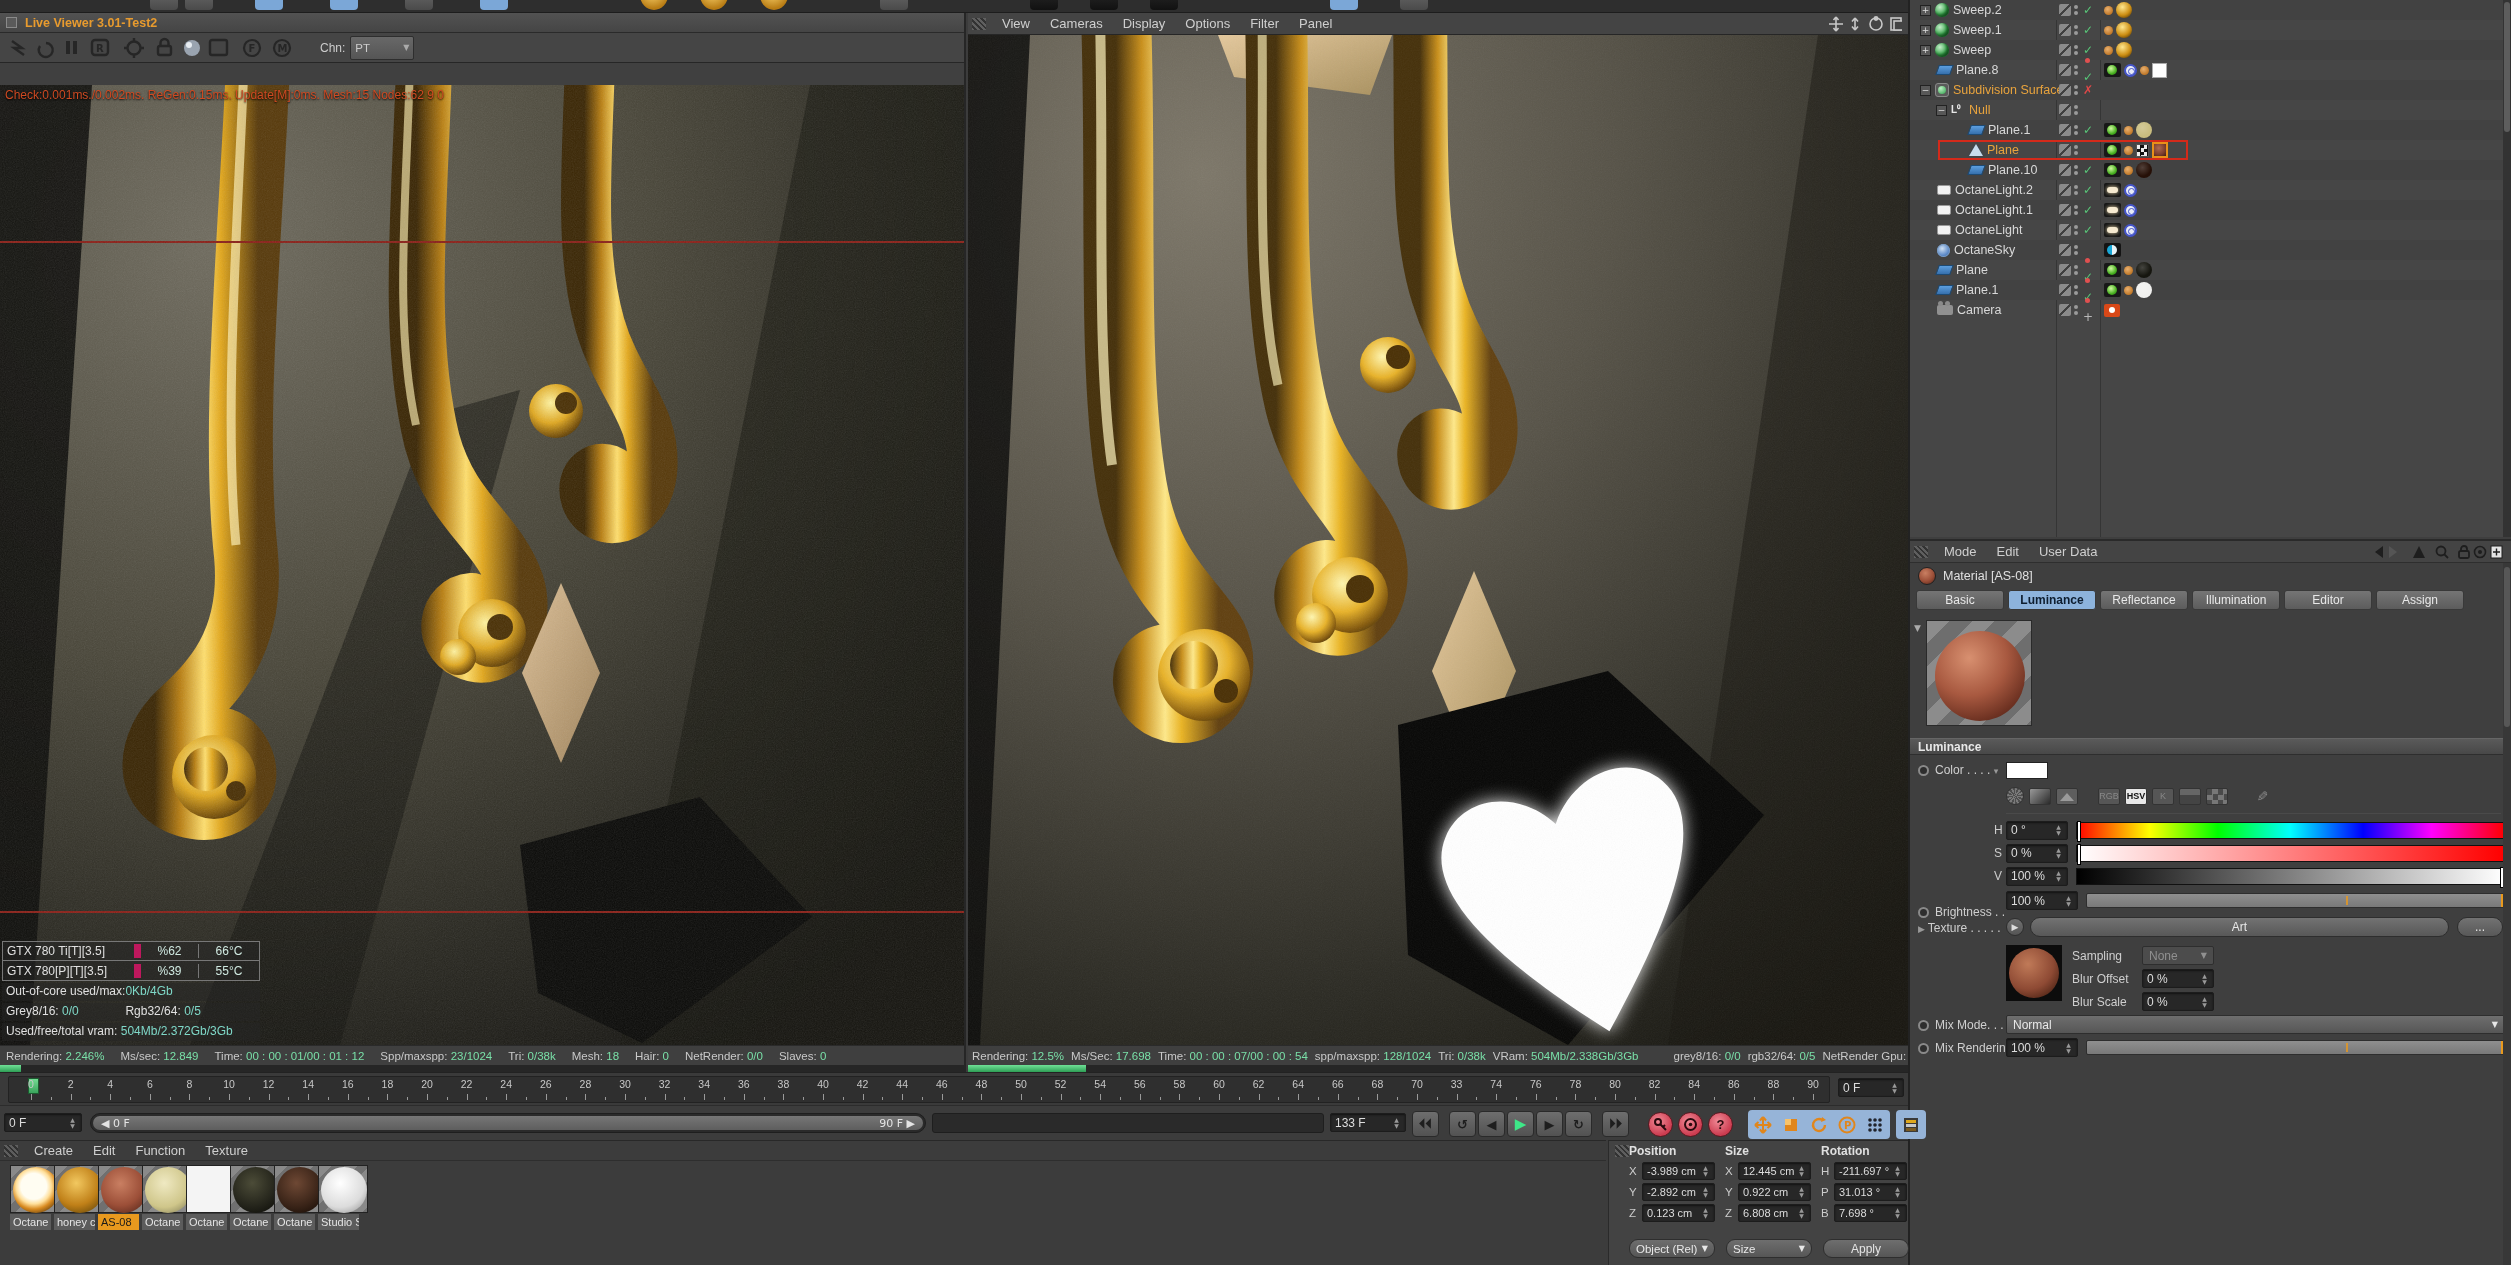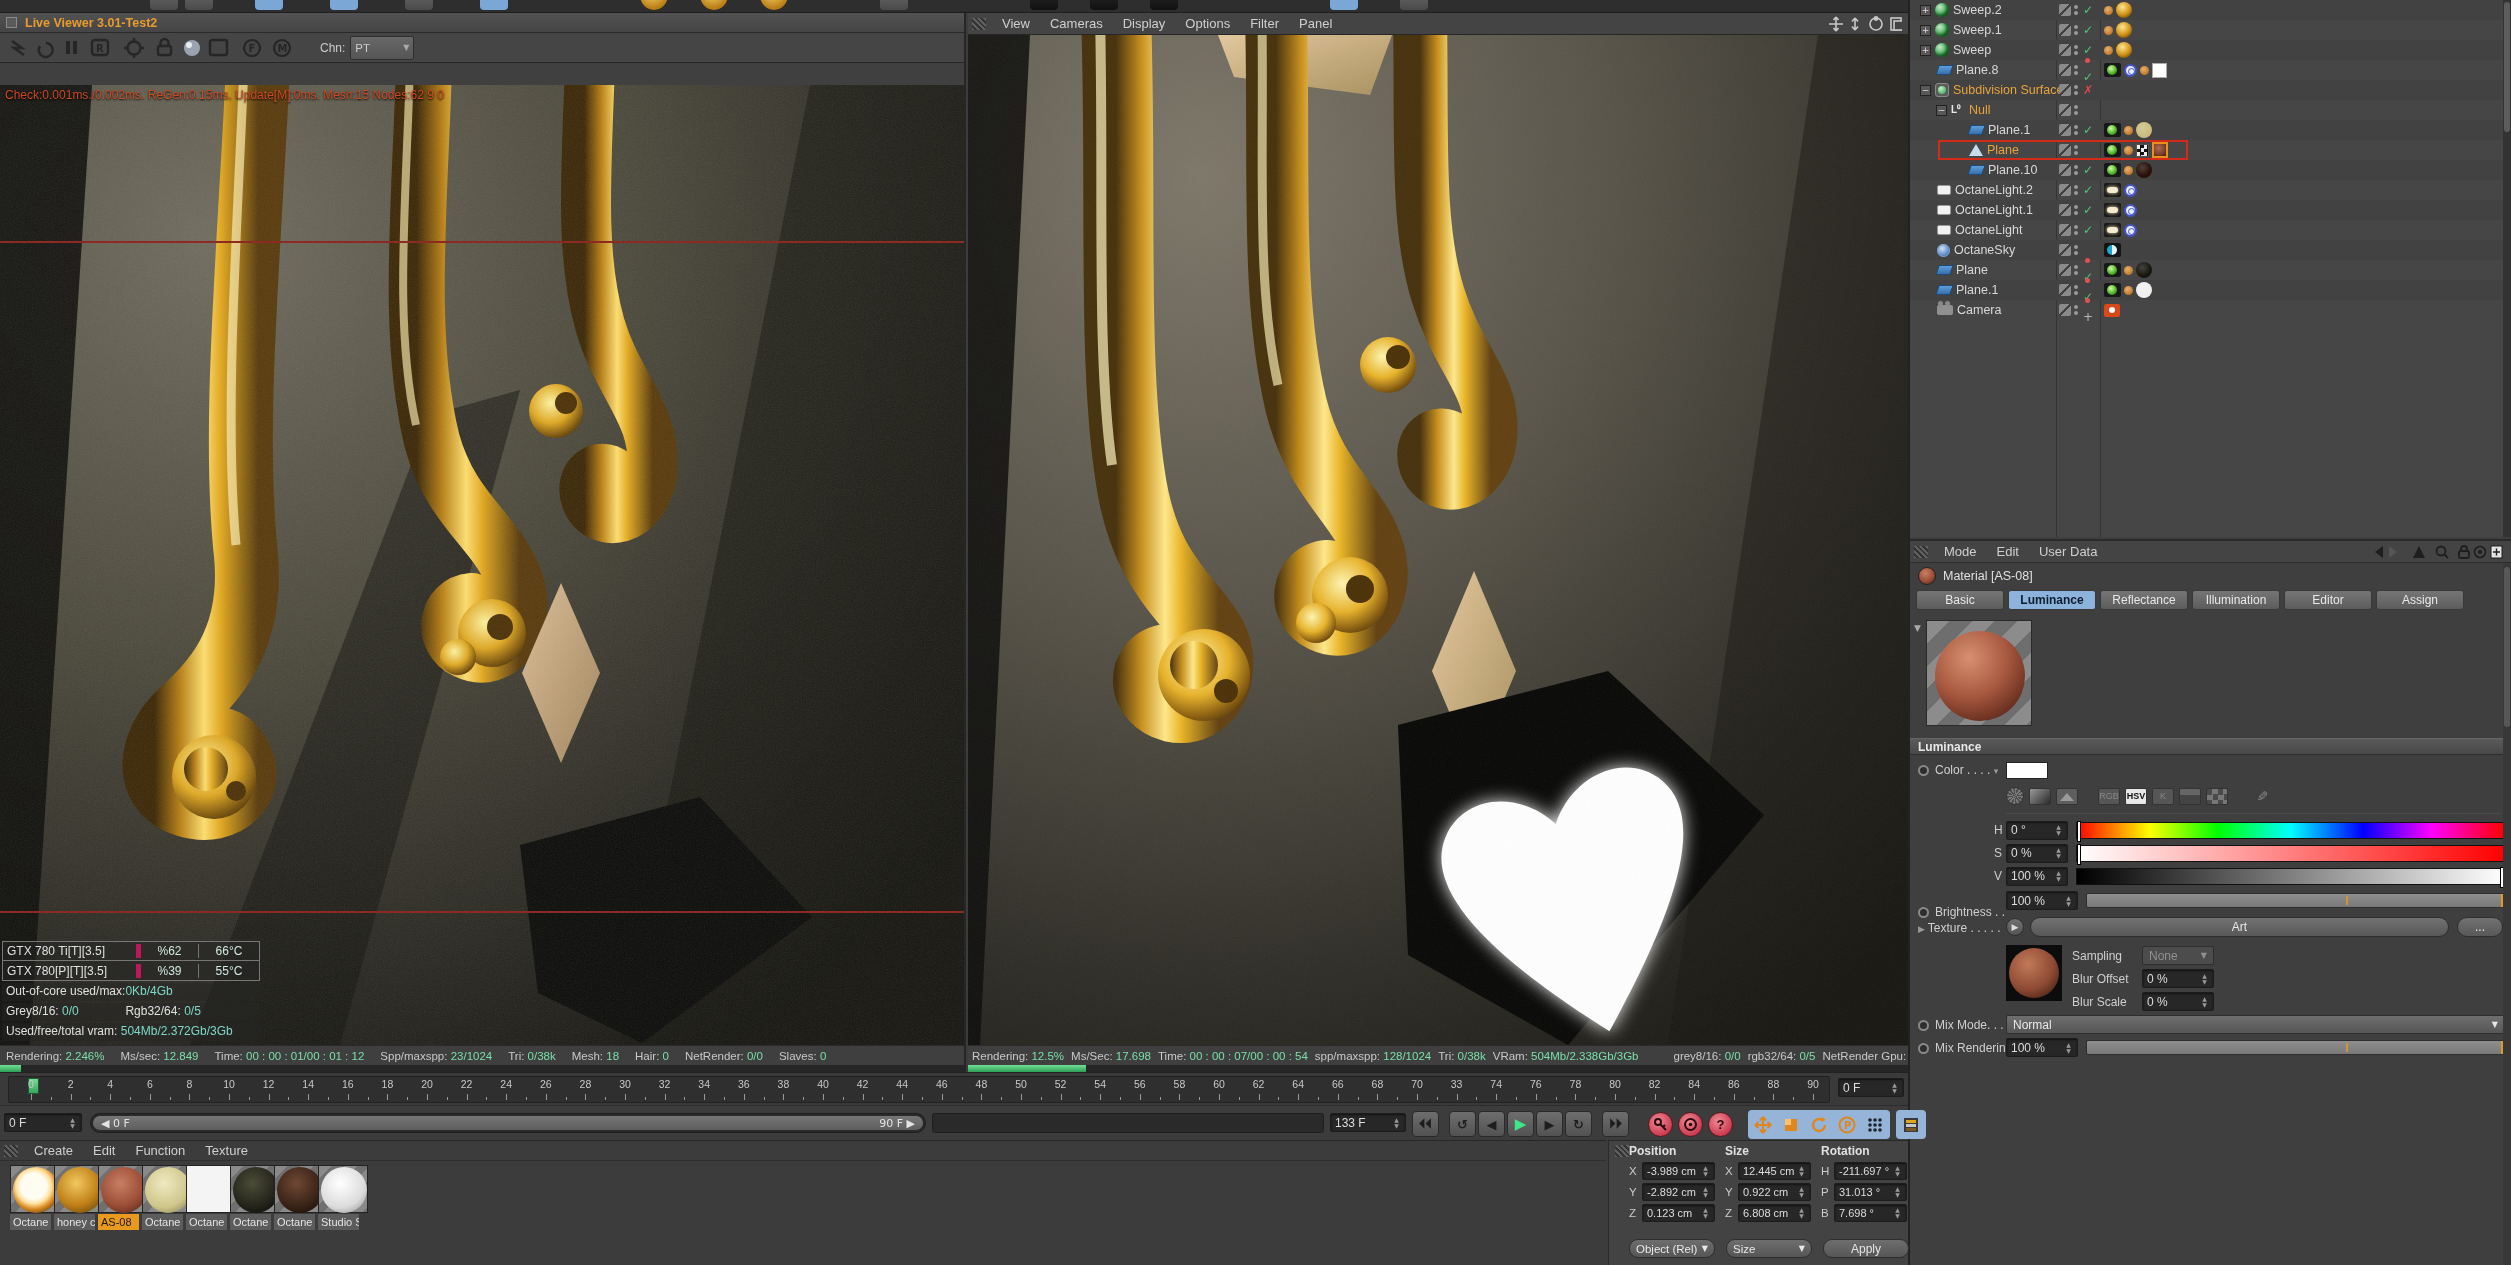--- a/index.html
+++ b/index.html
@@ -35,21 +35,21 @@
   .chn-wrap { display:flex; align-items:center; margin-left:14px; font-size:12px; color:#ccc; }
   .chn-dd { width:64px; height:24px; margin-left:5px; background:linear-gradient(#686868,#555); border:1px solid #2e2e2e; border-radius:2px;
     display:flex; align-items:center; justify-content:space-between; padding:0 4px; font-size:11.5px; }
   .lv-render { position:absolute; left:0; top:72px; right:0; bottom:27px; overflow:hidden; background:#23221d; }
   .check-text { position:absolute; left:5px; top:3px; font-size:12px; color:#cf4a22; text-shadow:0 1px 2px #000; white-space:nowrap; }
 
   .gpu-box { position:absolute; left:2px; bottom:4px; width:258px; font-size:12px; color:#e0e0e0; }
   .gpu-table { border:1px solid #777; background:#26262688; }
   .gpu-row { display:flex; height:19px; align-items:center; border-bottom:1px solid #777; }
   .gpu-row:last-child { border-bottom:none; }
-  .gpu-name { width:138px; padding-left:4px; border-right:5px solid #be185d; }
+  .gpu-name { width:138px; padding-left:4px; border-right:7px solid #be185d; }
   .gpu-load { width:58px; text-align:center; border-right:1px solid #777; color:#cfe8e0; }
   .gpu-temp { flex:1; text-align:center; color:#cfe8e0; }
   .gpu-line { margin-top:2px; background:#26262677; padding:1px 4px; height:18px; white-space:nowrap; }
   .teal { color:#7fd8c8; }
 
   .statusbar { position:absolute; left:0; bottom:7px; height:20px; right:0; background:#3f3f3f; border-top:1px solid #2a2a2a;
     display:flex; align-items:center; padding:0 6px; white-space:nowrap; overflow:hidden; }
   .sb-item { margin-right:16px; font-size:11.5px; color:#c9c9c9; }
   .sb-item b { font-weight:normal; color:#79e0a8; }
   .progress { position:absolute; left:0; bottom:0; height:7px; right:0; background:#262626; }

